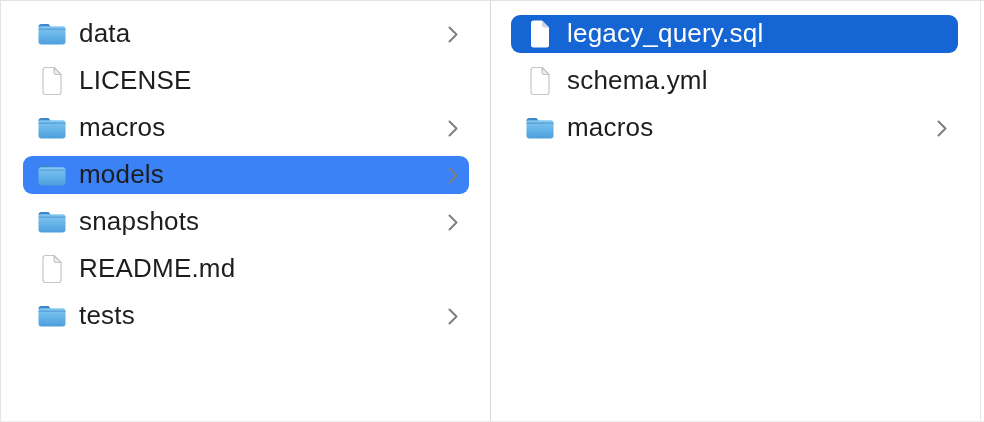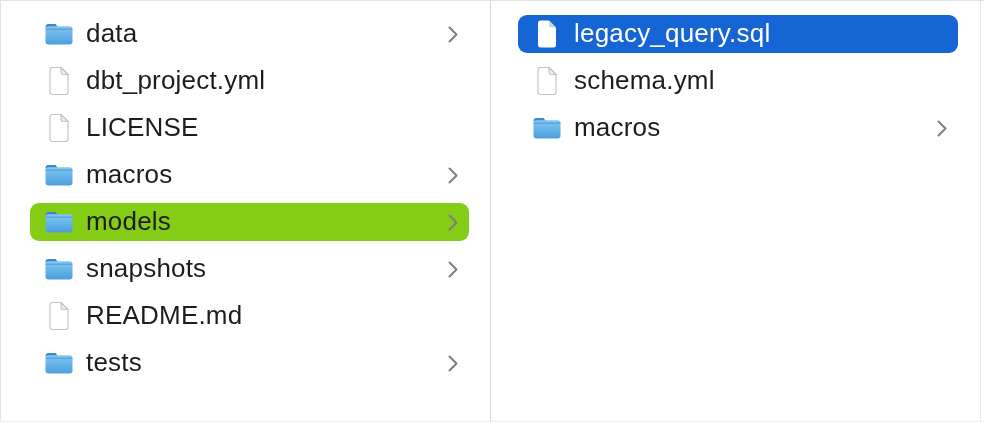--- a/index.html
+++ b/index.html
@@ -8,34 +8,34 @@
     font-family: "Liberation Sans", "DejaVu Sans", sans-serif;
   }
   .finder {
     width: 984px; height: 422px; box-sizing: border-box;
     display: flex; background: #ffffff;
     border-top: 1px solid #e3e3e3;
     border-left: 1px solid #e3e3e3;
     border-bottom: 1px solid #eeeeee;
   }
   .column {
-    box-sizing: border-box; padding-top: 11px; flex: none; padding-left: 7px;
+    box-sizing: border-box; padding-top: 11px; flex: none;
   }
   .column-left  { width: 490px; border-right: 1px solid #d8d8d8; }
   .column-right { width: 490px; border-right: 1px solid #e7e7e7; }
 
   .row { height: 44px; cursor: default; }
   .pill {
     height: 38px; margin: 3px 21px 3px 22px;
     border-radius: 9px; box-sizing: border-box;
     display: flex; align-items: center;
     padding: 0 10px 0 14px;
   }
   .column-right .pill { margin: 3px 22px 3px 20px; }
-  .pill.sel-gray { background: #84cc16; }
+  .pill.sel-gray { background: #3b82f6; }
   .pill.sel-blue { background: #1566d4; align-items: center; }
   .pill.sel-blue .label { color: #ffffff; }
 
   .iconbox {
     width: 30px; flex: none; display: flex;
     justify-content: center; align-items: center; margin-right: 12px;
   }
   .label {
     font-size: 26px; line-height: 1; color: #1d1d1f;
     letter-spacing: 0.2px; white-space: nowrap;
@@ -90,155 +90,145 @@
           </span>
         <span class="label">data</span>
         <span class="chev">
             <svg width="12" height="19" viewBox="0 0 12 19">
               <use href="#icon-chevron"></use>
             </svg>
           </span>
       </div>
     </div>
 
+
+
     <div class="row">
       <div class="pill">
         <span class="iconbox">
             <svg width="24" height="30" viewBox="0 0 24 30">
               <use href="#icon-file"></use>
             </svg>
           </span>
-        <span class="label">dbt_project.yml</span>
-      </div>
-    </div>
-
+        <span class="label">LICENSE</span>
+      </div>
+    </div>
+
+    <div class="row">
+      <div class="pill">
+        <span class="iconbox">
+            <svg width="30" height="24" viewBox="0 0 30 24">
+              <use href="#icon-folder"></use>
+            </svg>
+          </span>
+        <span class="label">macros</span>
+        <span class="chev">
+            <svg width="12" height="19" viewBox="0 0 12 19">
+              <use href="#icon-chevron"></use>
+            </svg>
+          </span>
+      </div>
+    </div>
+
+    <div class="row">
+      <div class="pill sel-gray">
+        <span class="iconbox">
+            <svg width="30" height="24" viewBox="0 0 30 24">
+              <use href="#icon-folder"></use>
+            </svg>
+          </span>
+        <span class="label">models</span>
+        <span class="chev">
+            <svg width="12" height="19" viewBox="0 0 12 19">
+              <use href="#icon-chevron"></use>
+            </svg>
+          </span>
+      </div>
+    </div>
+
+    <div class="row">
+      <div class="pill">
+        <span class="iconbox">
+            <svg width="30" height="24" viewBox="0 0 30 24">
+              <use href="#icon-folder"></use>
+            </svg>
+          </span>
+        <span class="label">snapshots</span>
+        <span class="chev">
+            <svg width="12" height="19" viewBox="0 0 12 19">
+              <use href="#icon-chevron"></use>
+            </svg>
+          </span>
+      </div>
+    </div>
 
     <div class="row">
       <div class="pill">
         <span class="iconbox">
             <svg width="24" height="30" viewBox="0 0 24 30">
               <use href="#icon-file"></use>
             </svg>
           </span>
-        <span class="label">LICENSE</span>
+        <span class="label">README.md</span>
+      </div>
+    </div>
+
+    <div class="row">
+      <div class="pill">
+        <span class="iconbox">
+            <svg width="30" height="24" viewBox="0 0 30 24">
+              <use href="#icon-folder"></use>
+            </svg>
+          </span>
+        <span class="label">tests</span>
+        <span class="chev">
+            <svg width="12" height="19" viewBox="0 0 12 19">
+              <use href="#icon-chevron"></use>
+            </svg>
+          </span>
+      </div>
+    </div>
+
+  </div>
+
+  <div class="column column-right">
+
+    <div class="row">
+      <div class="pill sel-blue">
+        <span class="iconbox">
+            <svg width="24" height="30" viewBox="0 0 24 30">
+              <use href="#icon-file-white"></use>
+            </svg>
+          </span>
+        <span class="label">legacy_query.sql</span>
+      </div>
+    </div>
+
+    <div class="row">
+      <div class="pill">
+        <span class="iconbox">
+            <svg width="24" height="30" viewBox="0 0 24 30">
+              <use href="#icon-file"></use>
+            </svg>
+          </span>
+        <span class="label">schema.yml</span>
       </div>
     </div>
 
     <div class="row">
       <div class="pill">
         <span class="iconbox">
             <svg width="30" height="24" viewBox="0 0 30 24">
               <use href="#icon-folder"></use>
             </svg>
           </span>
         <span class="label">macros</span>
         <span class="chev">
             <svg width="12" height="19" viewBox="0 0 12 19">
               <use href="#icon-chevron"></use>
             </svg>
           </span>
       </div>
     </div>
 
-    <div class="row">
-      <div class="pill sel-gray">
-        <span class="iconbox">
-            <svg width="30" height="24" viewBox="0 0 30 24">
-              <use href="#icon-folder"></use>
-            </svg>
-          </span>
-        <span class="label">models</span>
-        <span class="chev">
-            <svg width="12" height="19" viewBox="0 0 12 19">
-              <use href="#icon-chevron"></use>
-            </svg>
-          </span>
-      </div>
-    </div>
-
-    <div class="row">
-      <div class="pill">
-        <span class="iconbox">
-            <svg width="30" height="24" viewBox="0 0 30 24">
-              <use href="#icon-folder"></use>
-            </svg>
-          </span>
-        <span class="label">snapshots</span>
-        <span class="chev">
-            <svg width="12" height="19" viewBox="0 0 12 19">
-              <use href="#icon-chevron"></use>
-            </svg>
-          </span>
-      </div>
-    </div>
-
-    <div class="row">
-      <div class="pill">
-        <span class="iconbox">
-            <svg width="24" height="30" viewBox="0 0 24 30">
-              <use href="#icon-file"></use>
-            </svg>
-          </span>
-        <span class="label">README.md</span>
-      </div>
-    </div>
-
-    <div class="row">
-      <div class="pill">
-        <span class="iconbox">
-            <svg width="30" height="24" viewBox="0 0 30 24">
-              <use href="#icon-folder"></use>
-            </svg>
-          </span>
-        <span class="label">tests</span>
-        <span class="chev">
-            <svg width="12" height="19" viewBox="0 0 12 19">
-              <use href="#icon-chevron"></use>
-            </svg>
-          </span>
-      </div>
-    </div>
-
   </div>
 
-  <div class="column column-right">
-
-    <div class="row">
-      <div class="pill sel-blue">
-        <span class="iconbox">
-            <svg width="24" height="30" viewBox="0 0 24 30">
-              <use href="#icon-file-white"></use>
-            </svg>
-          </span>
-        <span class="label">legacy_query.sql</span>
-      </div>
-    </div>
-
-    <div class="row">
-      <div class="pill">
-        <span class="iconbox">
-            <svg width="24" height="30" viewBox="0 0 24 30">
-              <use href="#icon-file"></use>
-            </svg>
-          </span>
-        <span class="label">schema.yml</span>
-      </div>
-    </div>
-
-    <div class="row">
-      <div class="pill">
-        <span class="iconbox">
-            <svg width="30" height="24" viewBox="0 0 30 24">
-              <use href="#icon-folder"></use>
-            </svg>
-          </span>
-        <span class="label">macros</span>
-        <span class="chev">
-            <svg width="12" height="19" viewBox="0 0 12 19">
-              <use href="#icon-chevron"></use>
-            </svg>
-          </span>
-      </div>
-    </div>
-
-  </div>
-
 </div>
 
 </body></html>

